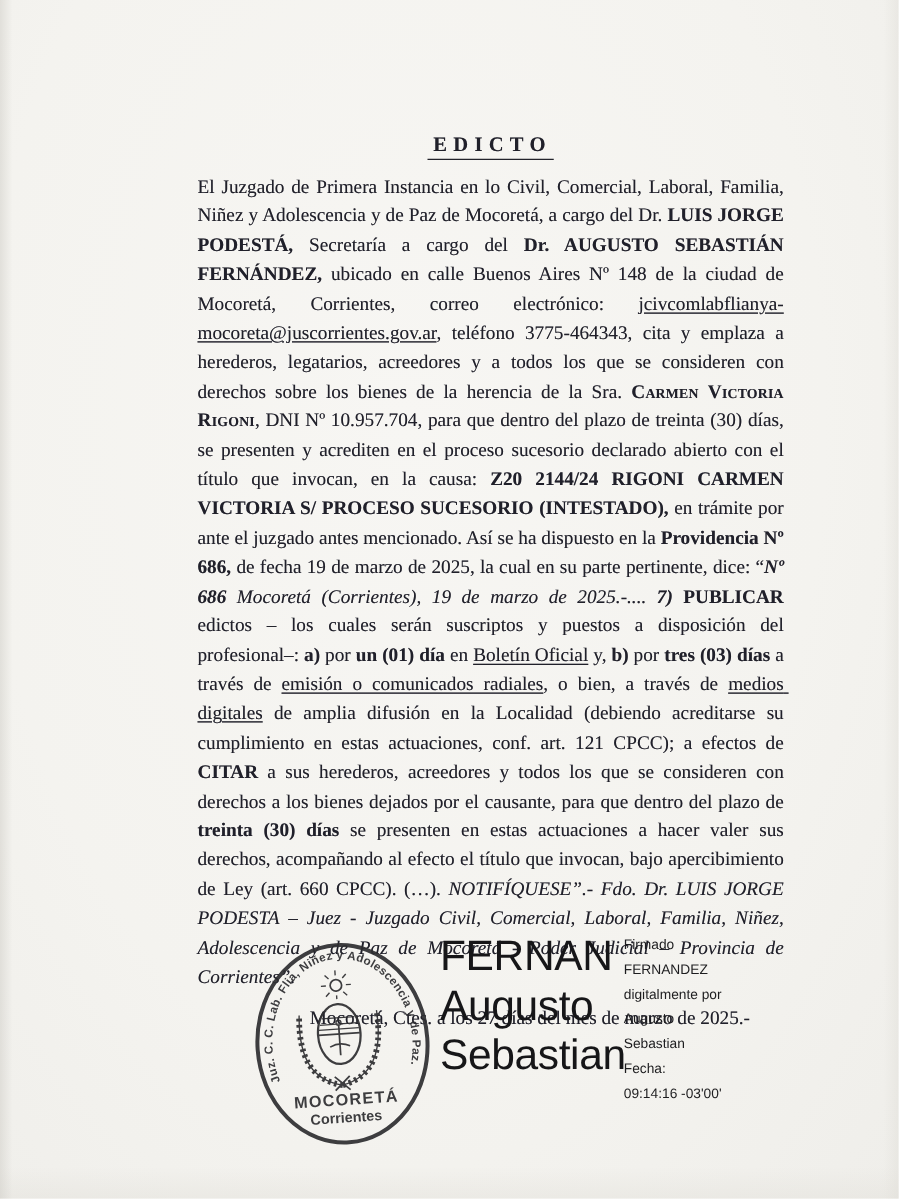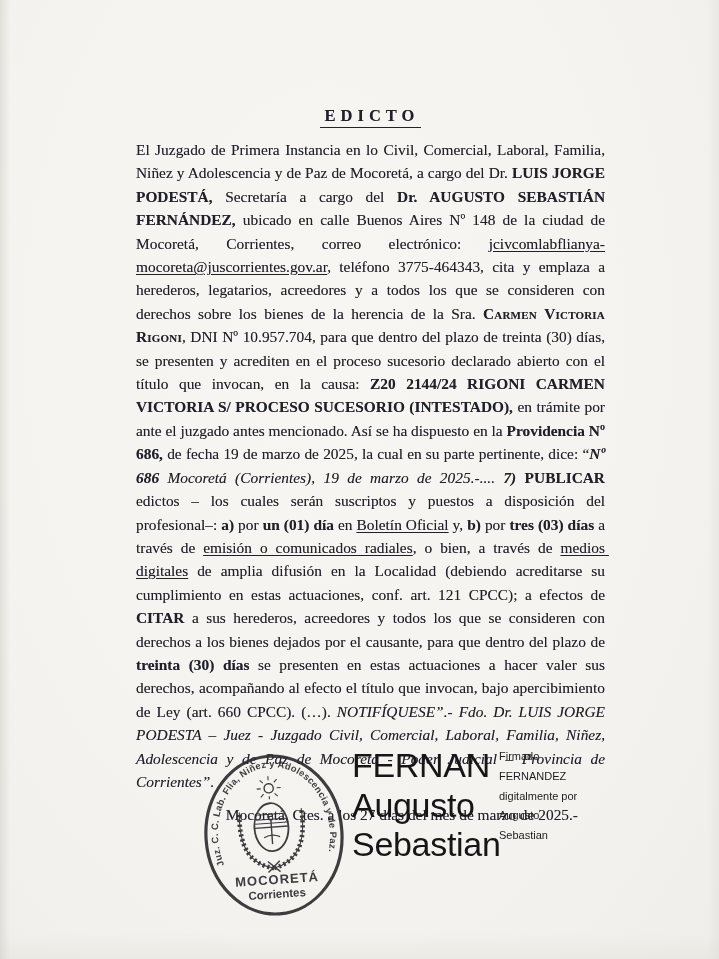--- a/index.html
+++ b/index.html
@@ -6,21 +6,21 @@
   body{font-family:"Liberation Serif","DejaVu Serif",serif;}
   .page{
     position:relative;width:719px;height:959px;overflow:hidden;
     background:
       linear-gradient(90deg, rgba(210,208,202,.55) 0px, rgba(245,244,241,0) 10px),
       linear-gradient(270deg, rgba(223,221,215,.45) 0px, rgba(245,244,241,0) 12px),
       linear-gradient(0deg, rgba(228,226,220,.5) 0px, rgba(245,244,241,0) 26px),
       radial-gradient(ellipse at 45% 35%, #f7f6f3 0%, #f4f3ef 60%, #efeeea 100%);
   }
   .doc{
-    position:absolute;left:126px;top:104px;width:489px;
+    position:absolute;left:148px;top:104px;width:489px;
     color:#20202a;font-size:15.4px;line-height:23.4px;
     text-shadow:0 0 .5px rgba(28,28,40,.4);
   }
   .title-row{text-align:center;margin:0 0 5px 0;line-height:23px;}
   .title{
     display:inline-block;font-weight:bold;font-size:16.5px;
     letter-spacing:5px;padding:0 2px 0 5px;
     border-bottom:1.7px solid #23232b;
   }
   .body-par{text-align:justify;margin:10px;}
@@ -111,15 +111,17 @@
       <div class="line">Augusto</div>
       <div class="line">Sebastian</div>
     </div>
 
   <div class="sig-details">
       <div class="line">Firmado</div>
       <div class="line">FERNANDEZ</div>
       <div class="line">digitalmente por</div>
       <div class="line">Augusto</div>
       <div class="line">Sebastian</div>
+      <div class="line">Fecha:</div>
+      <div class="line">09:14:16 -03'00'</div>
     </div>
 
 </div>
 
 </body></html>

